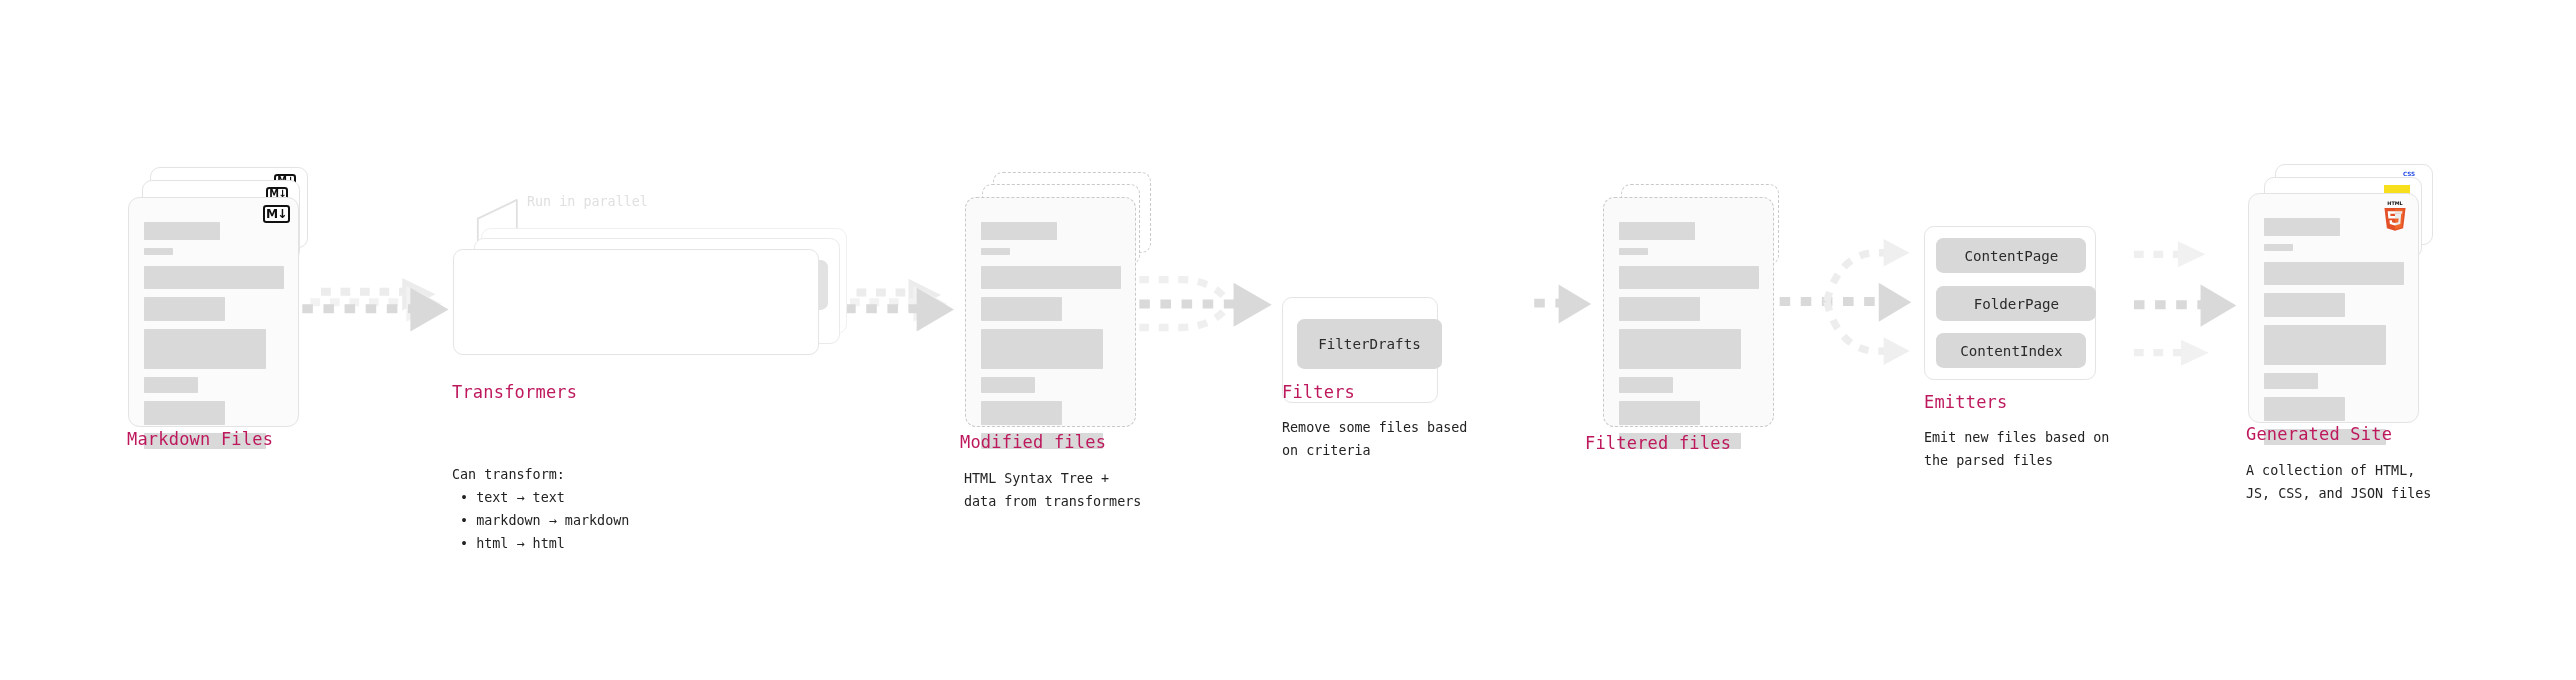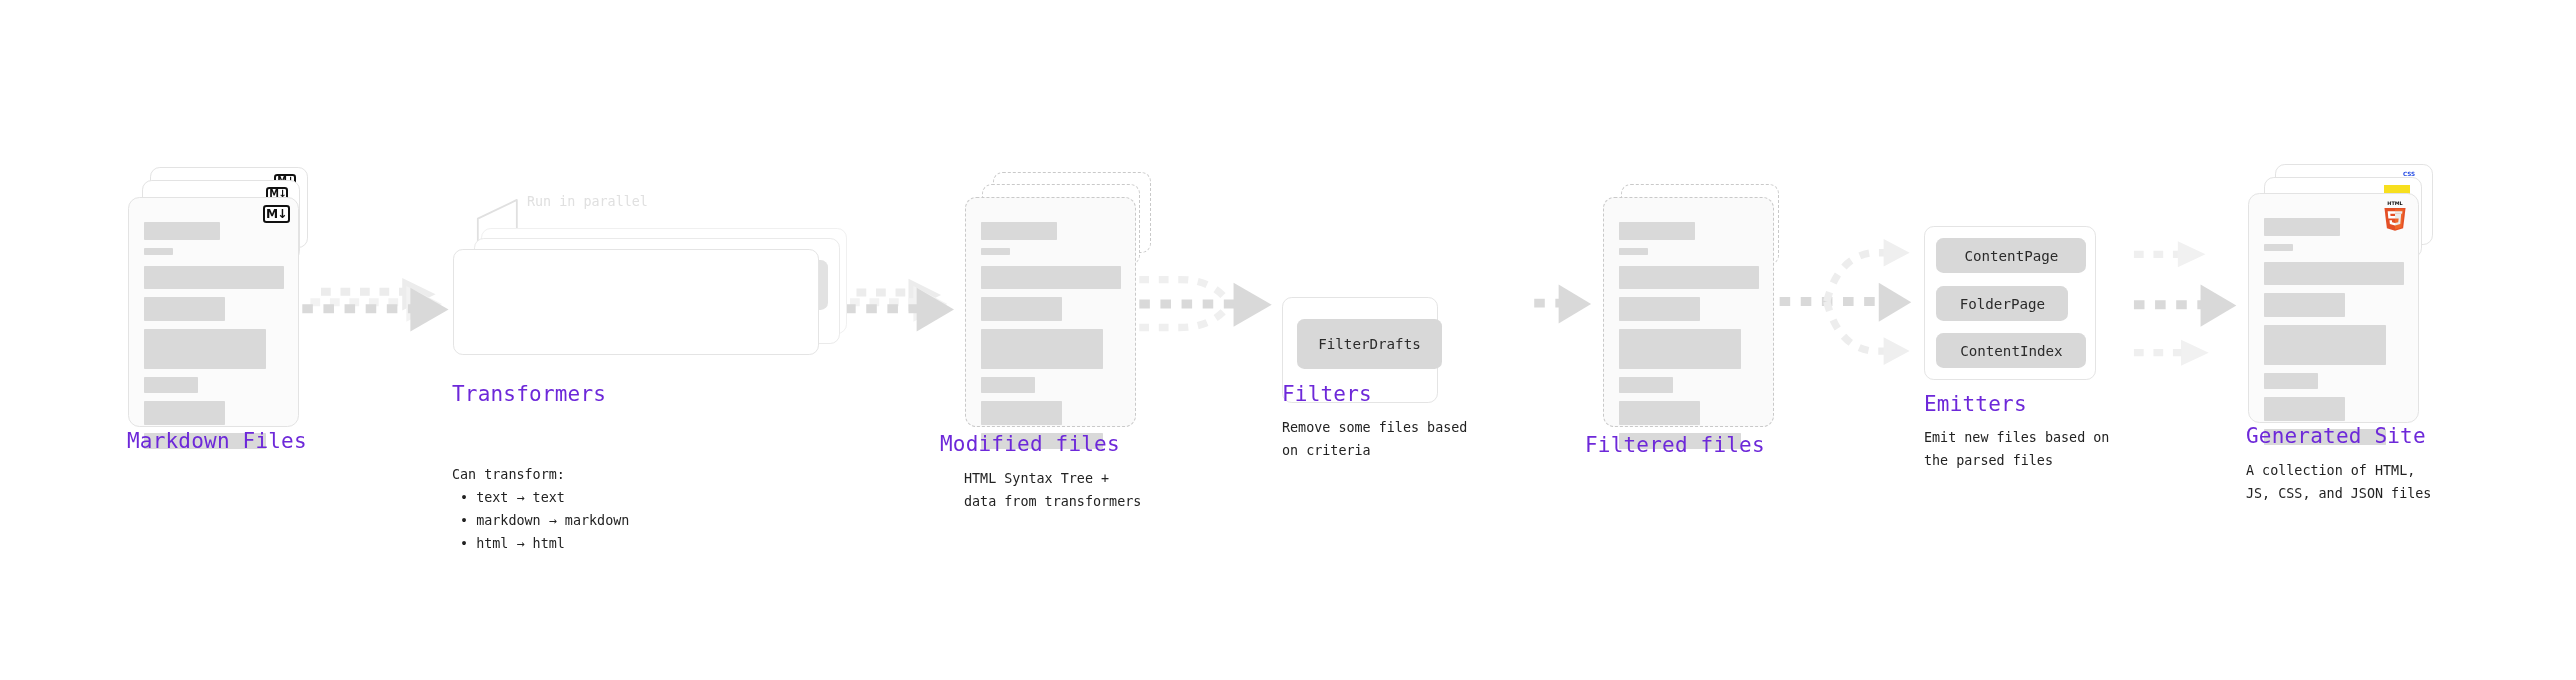--- a/index.html
+++ b/index.html
@@ -66,21 +66,21 @@
     display: flex; align-items: center; justify-content: center;
     font-size: 14.2px; color: #2b2b2b; letter-spacing: 0px;
     white-space: nowrap;
   }
   .chip.ghost1 { background: #e2e2e2; color: transparent; }
   .chip.ghost2 { background: #ebebeb; color: transparent; }
 
   
   .title {
     position: absolute;
-    font-size: 21px; color: #6d28d9; letter-spacing: 0.2px; white-space: nowrap;
+    font-size: 17px; color: #be185d; letter-spacing: 0.2px; white-space: nowrap;
   }
   .subtitle {
     position: absolute;
     font-size: 13.4px; color: #222; line-height: 23px; white-space: pre;
   }
   .parallel-label {
     position: absolute;
     font-size: 13.4px; color: #e0e0e0; white-space: nowrap;
   }
 
@@ -211,21 +211,21 @@
         <div class="bar" style="width:76px;height:18px;"></div>
         <div class="bar" style="width:29px;height:6.5px;margin-bottom:10.6px;"></div>
         <div class="bar" style="width:140px;height:23.6px;"></div>
         <div class="bar" style="width:81px;height:23.6px;"></div>
         <div class="bar" style="width:122px;height:40px;"></div>
         <div class="bar" style="width:54px;height:16.3px;"></div>
         <div class="bar" style="width:81px;height:23.6px;"></div>
         <div class="bar" style="width:122px;height:16.3px;"></div>
       </div>
     </div>
-    <div class="title" style="left:940px; top:432px;text-align:right;">Modified files</div>
+    <div class="title" style="left:960px; top:432px;text-align:right;">Modified files</div>
     <div class="subtitle" style="left:964px; top:467px;">HTML Syntax Tree +
 data from transformers</div>
   </div>
 
   <div class="abs">
     <div class="groupbox" style="left:1282px; top:253px; width:156px; height:106px; border-color:#e4e4e4;margin-top:44px;">
       <div class="chip" style="left:14px; top:21px; width:145px; height:50px;">FilterDrafts</div>
     </div>
     <div class="title" style="left:1282px; top:382px;">Filters</div>
     <div class="subtitle" style="left:1282px; top:416px;">Remove some files based
@@ -245,21 +245,21 @@
         <div class="bar" style="width:81px;height:23.6px;"></div>
         <div class="bar" style="width:122px;height:16.3px;"></div>
       </div>
     </div>
     <div class="title" style="left:1585px; top:433px;">Filtered files</div>
   </div>
 
   <div class="abs">
     <div class="groupbox" style="left:1924px; top:226px; width:172px; height:154px; border-color:#e4e4e4;">
       <div class="chip" style="left:11.4px; top:11.4px; width:150px; height:35px;">ContentPage</div>
-      <div class="chip" style="left:11.4px; top:59px; width:132px; height:35px;">FolderPage</div>
+      <div class="chip" style="left:11.4px; top:59px; width:160px; height:35px;">FolderPage</div>
       <div class="chip" style="left:11.4px; top:106px; width:150px; height:35px;">ContentIndex</div>
     </div>
     <div class="title" style="left:1924px; top:392px;">Emitters</div>
     <div class="subtitle" style="left:1924px; top:426px;">Emit new files based on
 the parsed files</div>
   </div>
 
   <div class="abs">
     <div class="doccard back" style="left:2275px; top:164px; width:158px; height:81px; border-radius:9.8px;">
       <div class="css-badge">

